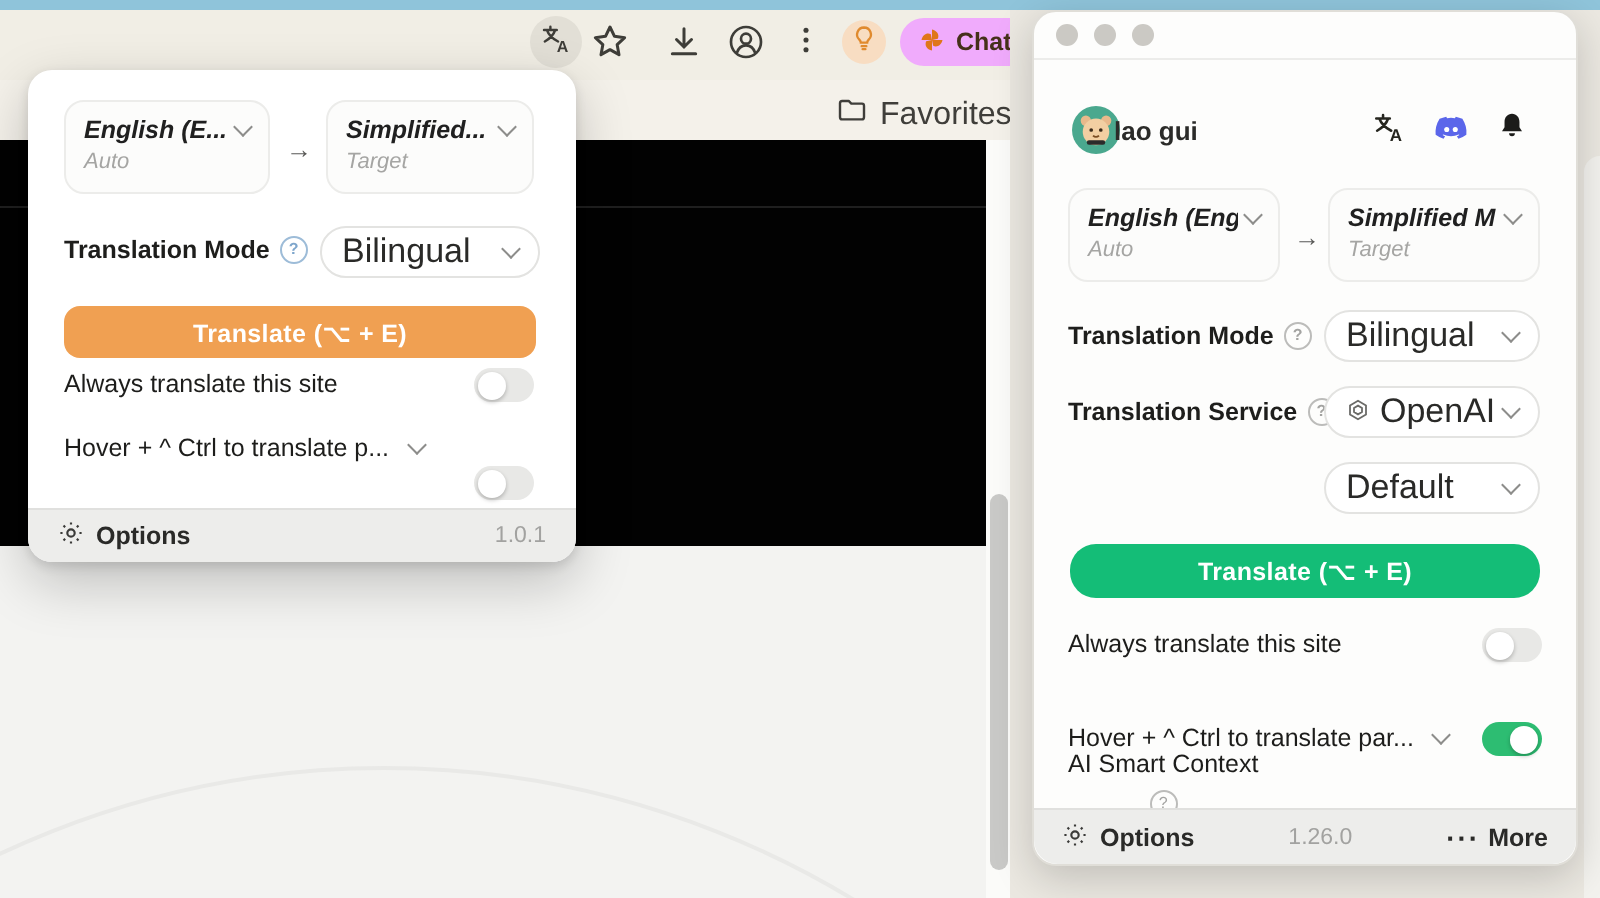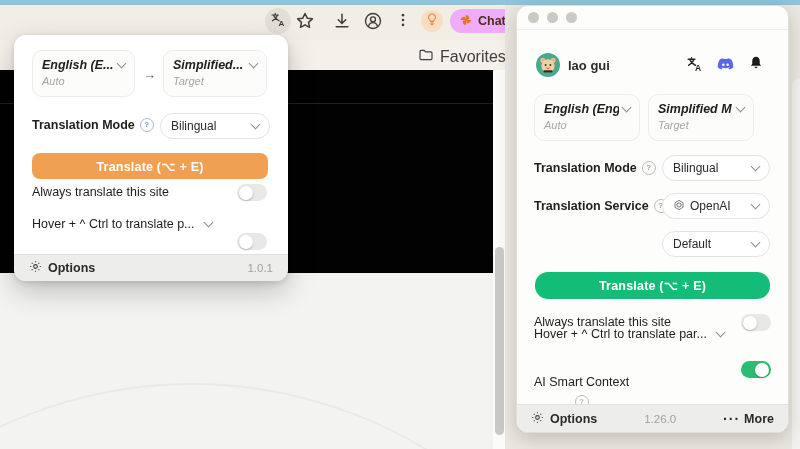--- a/index.html
+++ b/index.html
@@ -32,21 +32,21 @@
   .lang-name{font-size:12.5px;font-weight:700;color:#202020;white-space:nowrap;overflow:hidden;}
   .lang-sub{font-size:11px;color:#a5a5a3;margin-top:3px;}
   .chev{width:6px;height:6px;border-right:1.5px solid #8d8d8b;border-bottom:1.5px solid #8d8d8b;
     transform:rotate(45deg);flex:0 0 auto;margin-left:4px;margin-top:-3px;}
   .arrow{font-size:13px;color:#5a5a58;}
   .row-label{font-size:12.5px;font-weight:600;color:#1e1e1c;display:flex;align-items:center;gap:5px;}
   .info{width:12px;height:12px;border:1px solid #bcbcba;border-radius:50%;font-size:8px;color:#a3a3a1;
     display:inline-flex;align-items:center;justify-content:center;line-height:1;}
   .info.blue{border-color:#9dbcd8;color:#7ea6cc;}
   .select-pill{background:#fff;border:1px solid #e3e3e1;border-radius:13px;box-sizing:border-box;height:26px;
-    display:flex;align-items:center;font-size:12px;color:#2a2a28;padding:0 10px;justify-content:space-between;}
+    display:flex;align-items:center;font-size:17px;color:#2a2a28;padding:0 10px;justify-content:space-between;}
   .btn{border-radius:8px;display:flex;align-items:center;justify-content:center;color:#fff;
     font-size:12.5px;font-weight:600;letter-spacing:.2px;}
   .toggle{width:30px;height:17px;border-radius:9px;background:#e8e8e6;position:relative;}
   .toggle .knob{position:absolute;top:1.5px;left:2px;width:14px;height:14px;border-radius:50%;background:#fff;
     box-shadow:0 1px 2px rgba(0,0,0,.25);}
   .toggle.on{background:#2dbd72;}
   .toggle.on .knob{left:auto;right:2px;}
   .toggle-label{font-size:12.5px;color:#1d1d1b;display:flex;align-items:center;gap:6px;}
   .footer-bar{background:#ededeb;border-top:1px solid #e0e0de;display:flex;align-items:center;}
   .footer-opt{display:flex;align-items:center;gap:6px;font-size:12.5px;font-weight:600;color:#2a2a28;justify-content:space-between;}
@@ -224,21 +224,21 @@
           <circle cx="13" cy="13" r="13" fill="#4aa88e"></circle>
           <circle cx="7.5" cy="8" r="2.8" fill="#e9b98b"></circle>
           <circle cx="18.5" cy="8" r="2.8" fill="#e9b98b"></circle>
           <circle cx="13" cy="14" r="7.2" fill="#f2cfa2"></circle>
           <circle cx="10.4" cy="13" r="1" fill="#3a2a1a"></circle>
           <circle cx="15.6" cy="13" r="1" fill="#3a2a1a"></circle>
           <path d="M11.4 16c1 1 2.2 1 3.2 0" stroke="#7a4c22" stroke-width="1" fill="none"></path>
           <rect x="8" y="18.6" width="10" height="2.4" rx="1.2" fill="#2b2b2b"></rect>
         </svg>
     </div>
-    <div class="abs user-name" style="left:51px;top:52px;">lao gui</div>
+    <div class="abs user-name" style="left:40px;top:52px;">lao gui</div>
 
     <div class="abs icon-btn" style="left:169px;top:49px;">
       <span>
         <svg width="17" height="17" viewBox="0 0 20 20">
             <g fill="none" stroke="#26261f" stroke-width="1.5" stroke-linecap="round">
               <path d="M2.5 5h8M6.5 3v2M9.5 5c-1 3-3.7 5.6-6.5 7.2M4.3 5c1.1 3 3.8 5.6 7 7.2"></path>
             </g>
             <text x="10.5" y="18.5" font-size="10" font-weight="bold" fill="#26261f">A</text>
           </svg>
       </span>
@@ -262,21 +262,21 @@
     </div>
 
     <div class="abs lang-card" style="left:17px;top:88px;width:106px;height:47px;">
       <div class="lang-name-row">
         <span class="lang-name">English (Eng</span>
         <span class="chev"></span>
       </div>
       <div class="lang-sub">Auto</div>
     </div>
     <div class="abs arrow" style="left:130px;top:105px;">→</div>
-    <div class="abs lang-card" style="left:131px;top:88px;width:106px;height:47px;">
+    <div class="abs lang-card" style="left:147px;top:88px;width:106px;height:47px;">
       <div class="lang-name-row">
         <span class="lang-name">Simplified M</span>
         <span class="chev"></span>
       </div>
       <div class="lang-sub">Target</div>
     </div>
 
     <div class="abs row-label" style="left:17px;top:155px;">
       <span>Translation Mode</span>
       <span class="info">?</span>
@@ -312,21 +312,21 @@
       <span>Translate (⌥ + E)</span>
     </div>
 
     <div class="abs toggle-label" style="left:17px;top:309px;">
       <span>Always translate this site</span>
     </div>
     <div class="abs toggle" style="left:224px;top:308px;">
         <span class="knob"></span>
       </div>
 
-    <div class="abs toggle-label" style="left:17px;top:321px;">
+    <div class="abs toggle-label" style="left:17px;top:356px;">
       <span>Hover + ^ Ctrl to translate par...</span>
       <span class="chev"></span>
     </div>
     <div class="abs toggle on" style="left:224px;top:338px;">
         <span class="knob"></span>
       </div>
 
     <div class="abs toggle-label" style="left:17px;top:369px;flex-direction:column;">
       <span>AI Smart Context</span>
       <span class="info">?</span>

